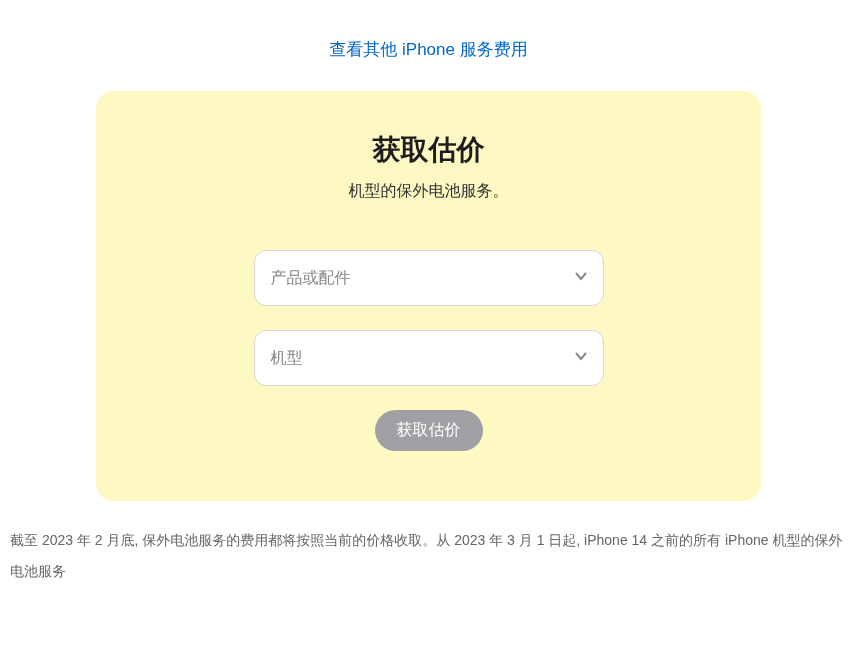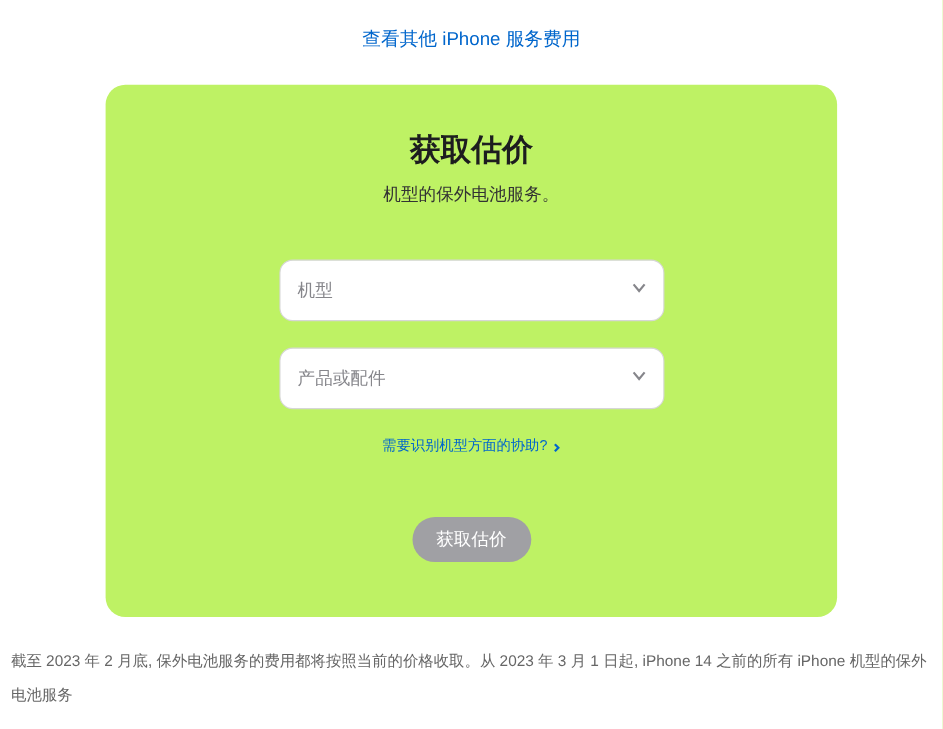--- a/index.html
+++ b/index.html
@@ -12,29 +12,29 @@
       background: #ffffff;
       width: 857px;
       height: 663px;
       overflow: hidden;
     }
     .container {
       padding: 0 10px;
     }
     .top-link {
       text-align: center;
-      padding: 24px 0 30px 0;
+      padding: 38px 0 30px 0;
     }
     .top-link a {
       color: #0066cc;
       text-decoration: none;
       font-size: 17px;
     }
     .card {
-      background: #bef264;
+      background: #fef9c3;
       border-radius: 18px;
       margin: 0 auto;
       max-width: 665px;
       padding: 40px 40px 50px 40px;
       text-align: center;
     }
     .card-title {
       font-size: 28px;
       font-weight: 600;
       color: #1d1d1f;
@@ -124,45 +124,37 @@
 <div class="container">
   <div class="top-link">
     <a href="#">查看其他 iPhone 服务费用</a>
   </div>
 
   <div class="card">
     <h2 class="card-title">获取估价</h2>
     <p class="card-subtitle">机型的保外电池服务。</p>
 
     <div class="select-wrap">
+      <div class="select-like">产品或配件</div>
+      <span class="chevron">
+        <svg viewBox="0 0 14 14">
+            <polyline points="2,4 7,10 12,4"></polyline>
+          </svg>
+      </span>
+    </div>
+
+    <div class="select-wrap">
       <div class="select-like">机型</div>
       <span class="chevron">
         <svg viewBox="0 0 14 14">
             <polyline points="2,4 7,10 12,4"></polyline>
           </svg>
       </span>
     </div>
 
-    <div class="select-wrap">
-      <div class="select-like">产品或配件</div>
-      <span class="chevron">
-        <svg viewBox="0 0 14 14">
-            <polyline points="2,4 7,10 12,4"></polyline>
-          </svg>
-      </span>
-    </div>
-
-    <a href="#" class="help-link">
-      <span>需要识别机型方面的协助?</span>
-      <span class="chev-right">
-        <svg viewBox="0 0 10 10">
-            <polyline points="3,1 7,5 3,9"></polyline>
-          </svg>
-      </span>
-    </a>
 
     <div>
       <button class="submit-btn">获取估价</button>
     </div>
   </div>
 
   <div class="footnotes">
     <div class="footnote-line">
       <span>截至 2023 年 2 月底, 保外电池服务的费用都将按照当前的价格收取。从 2023 年 3 月 1 日起, iPhone 14 之前的所有 iPhone 机型的保外电池服务</span>
     </div>

